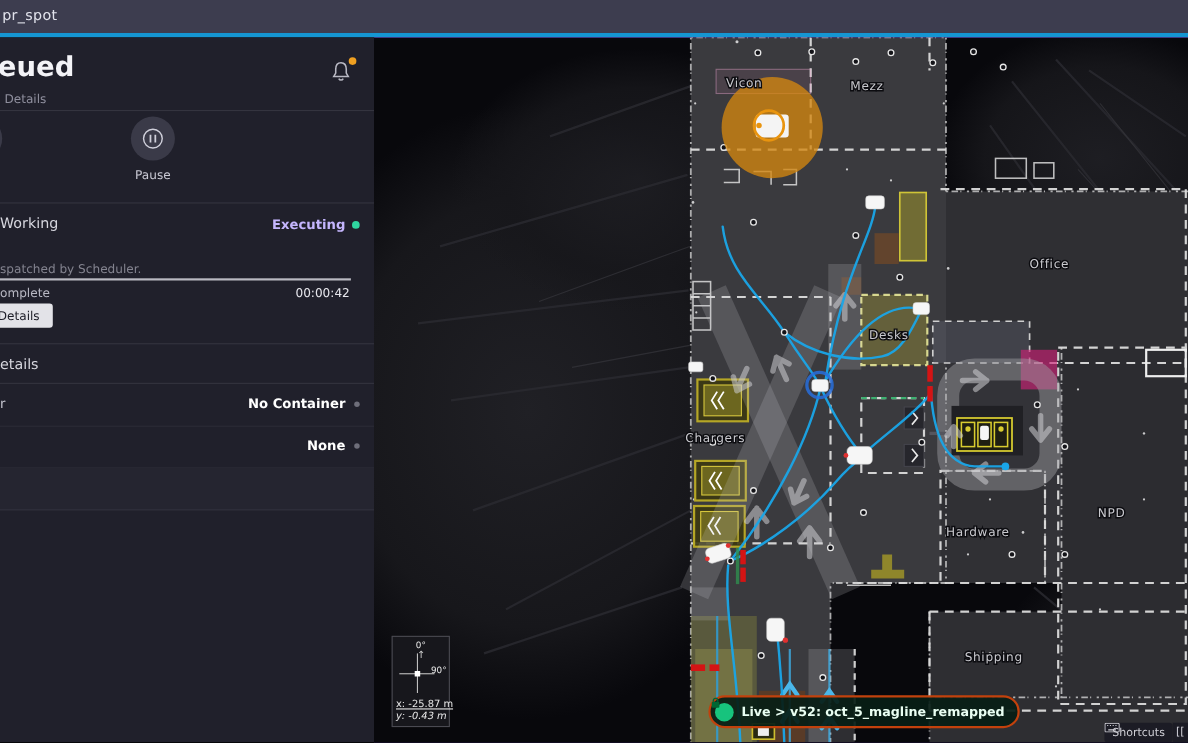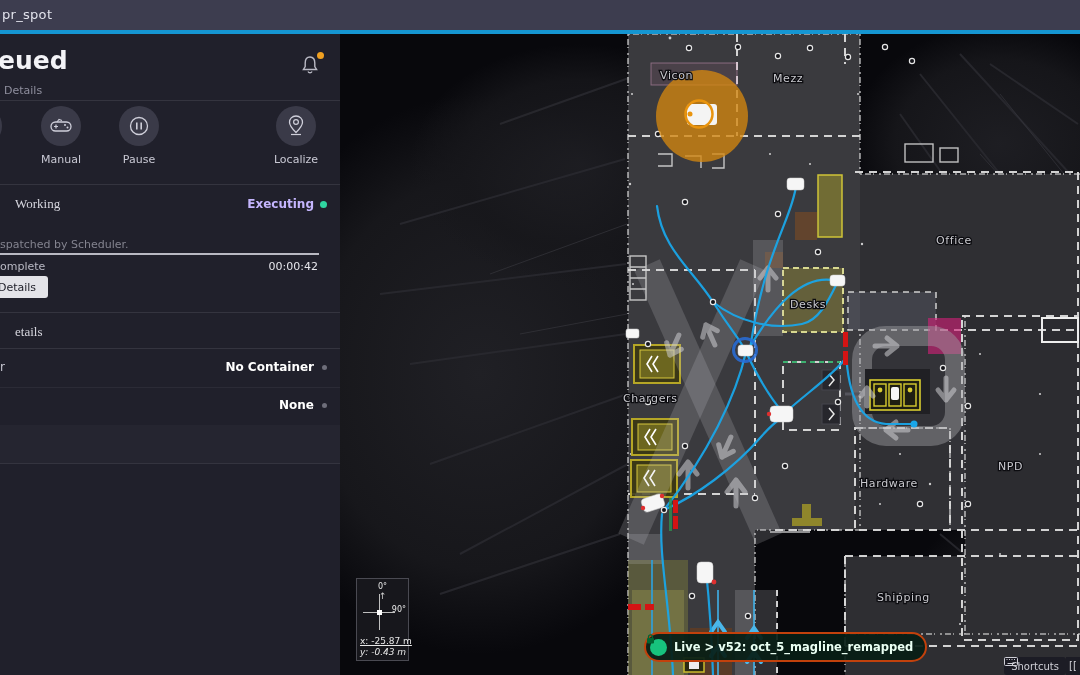--- a/index.html
+++ b/index.html
@@ -19,21 +19,21 @@
   .bell{position:absolute;right:16px;top:18px;width:24px;height:26px;}
   .bell svg{position:absolute;left:0;top:3px;}
   .bell .dot{position:absolute;right:0;top:0;width:7px;height:7px;border-radius:50%;background:#f0a021;}
   .div{position:absolute;left:0;width:340px;height:1px;background:#34343f;}
   .div.sub{background:#2b2b36;}
 
   .action{position:absolute;top:72px;width:60px;text-align:center;}
   .action .circ{width:40px;height:40px;border-radius:50%;background:#3a3a48;margin:0 auto;
                 display:flex;align-items:center;justify-content:center;}
   .action .lbl{margin-top:7px;font-size:11px;color:#c9c9d4;}
-  .t-heading{position:absolute;left:15px;font-size:13px;color:#d6d6de;font-family:Liberation Serif, serif;}
+  .t-heading{position:absolute;left:0;font-size:13px;color:#d6d6de;}
   .t-status{position:absolute;right:26px;font-size:12px;font-weight:bold;color:#c4b5fd;}
   .g-dot{position:absolute;right:13px;width:7px;height:7px;border-radius:50%;background:#2fd5a0;}
   .t-desc{position:absolute;left:0;top:204px;font-size:11px;color:#83838f;}
   .progress{position:absolute;left:0;top:219px;width:319px;height:2px;background:#b9b9c2;}
   .t-plabel{position:absolute;left:0;top:226px;font-size:11px;color:#b9b9c4;}
   .t-time{position:absolute;right:22px;top:226px;font-size:11px;color:#e6e6ec;}
   .btn-details{position:absolute;left:-14px;top:242px;width:62px;height:22px;background:#e3e3e8;
                border:none;border-radius:3px;font-size:11px;color:#1c1c26;font-family:inherit;}
 
   .row-label{position:absolute;left:0;font-size:12px;color:#c6c6d0;}
@@ -91,50 +91,28 @@
         <path d="M8 16.5 A2.2 2.2 0 0 0 12 16.5" fill="none" stroke="#b9b9c4" stroke-width="1.4"></path>
       </svg>
       <span class="dot"></span>
     </div>
     <div class="div" style="top:66px"></div>
 
     <div class="action" style="left:-48px">
       <div class="circ"></div>
       <div class="lbl">ce</div>
     </div>
-    <div class="action" style="left:31px">
-      <div class="circ">
-        <svg width="22" height="16" viewBox="0 0 22 16">
-          <rect x="1" y="4" width="20" height="9" rx="4.5" fill="none" stroke="#cfcfda" stroke-width="1.3"></rect>
-          <path d="M6 6.5 V10.5 M4 8.5 H8" stroke="#cfcfda" stroke-width="1.2"></path>
-          <circle cx="15" cy="7" r="1" fill="#cfcfda"></circle>
-            <circle cx="17.5" cy="9.5" r="1" fill="#cfcfda"></circle>
-          <path d="M7 4 L9 1.5 L12 2.5" fill="none" stroke="#cfcfda" stroke-width="1.1"></path>
-        </svg>
-      </div>
-      <div class="lbl">Manual</div>
-    </div>
     <div class="action" style="left:109px">
       <div class="circ">
         <svg width="22" height="22" viewBox="0 0 22 22">
           <circle cx="11" cy="11" r="8.5" fill="none" stroke="#cfcfda" stroke-width="1.3"></circle>
           <path d="M8.8 7.5 V14.5 M13.2 7.5 V14.5" stroke="#cfcfda" stroke-width="1.6"></path>
         </svg>
       </div>
       <div class="lbl">Pause</div>
-    </div>
-    <div class="action" style="left:266px">
-      <div class="circ">
-        <svg width="20" height="24" viewBox="0 0 20 24">
-          <path d="M10 2 C6 2 3.5 5 3.5 8.2 C3.5 12 10 18.5 10 18.5 C10 18.5 16.5 12 16.5 8.2 C16.5 5 14 2 10 2 Z" fill="none" stroke="#cfcfda" stroke-width="1.3"></path>
-          <circle cx="10" cy="8" r="2.4" fill="none" stroke="#cfcfda" stroke-width="1.2"></circle>
-          <path d="M5 20.5 H15" stroke="#cfcfda" stroke-width="1.2"></path>
-        </svg>
-      </div>
-      <div class="lbl">Localize</div>
     </div>
     <div class="div" style="top:150px"></div>
 
     <div class="t-heading" style="top:162px">Working</div>
     <div class="t-status" style="top:163px">Executing</div>
     <div class="g-dot" style="top:167px"></div>
     <div class="t-desc">spatched by Scheduler.</div>
     <div class="progress"></div>
     <div class="t-plabel">omplete</div>
     <div class="t-time">00:00:42</div>

